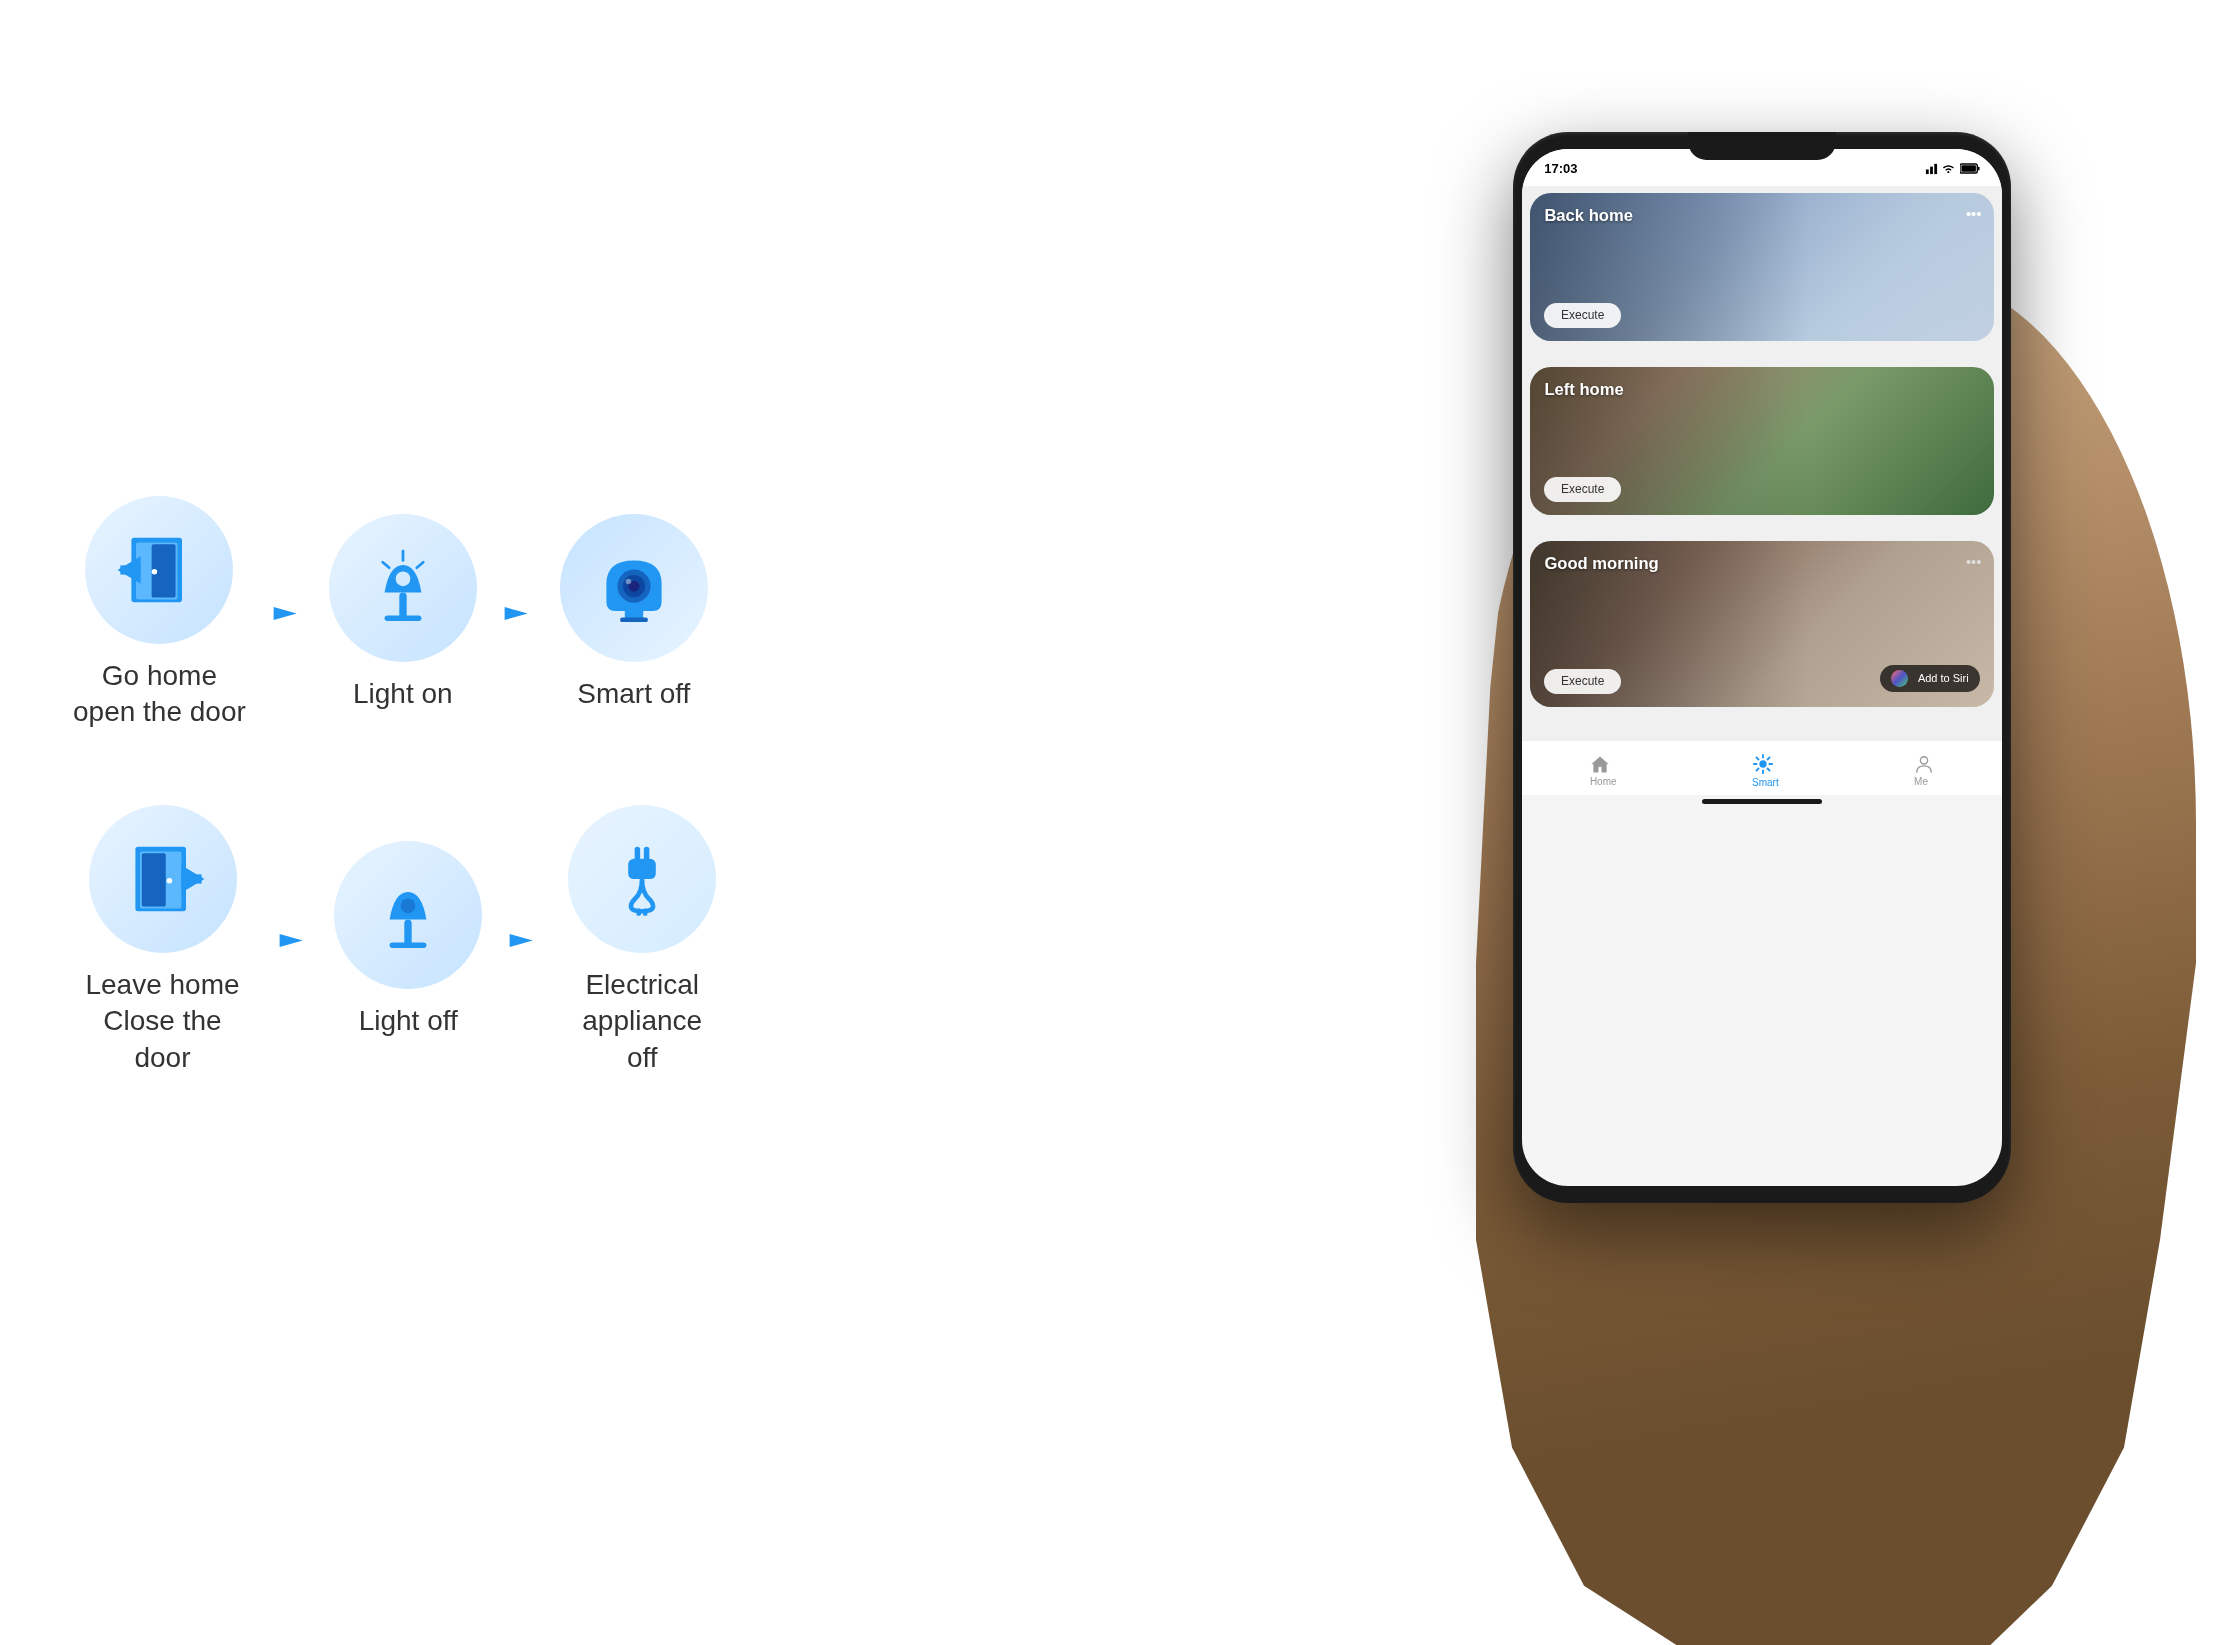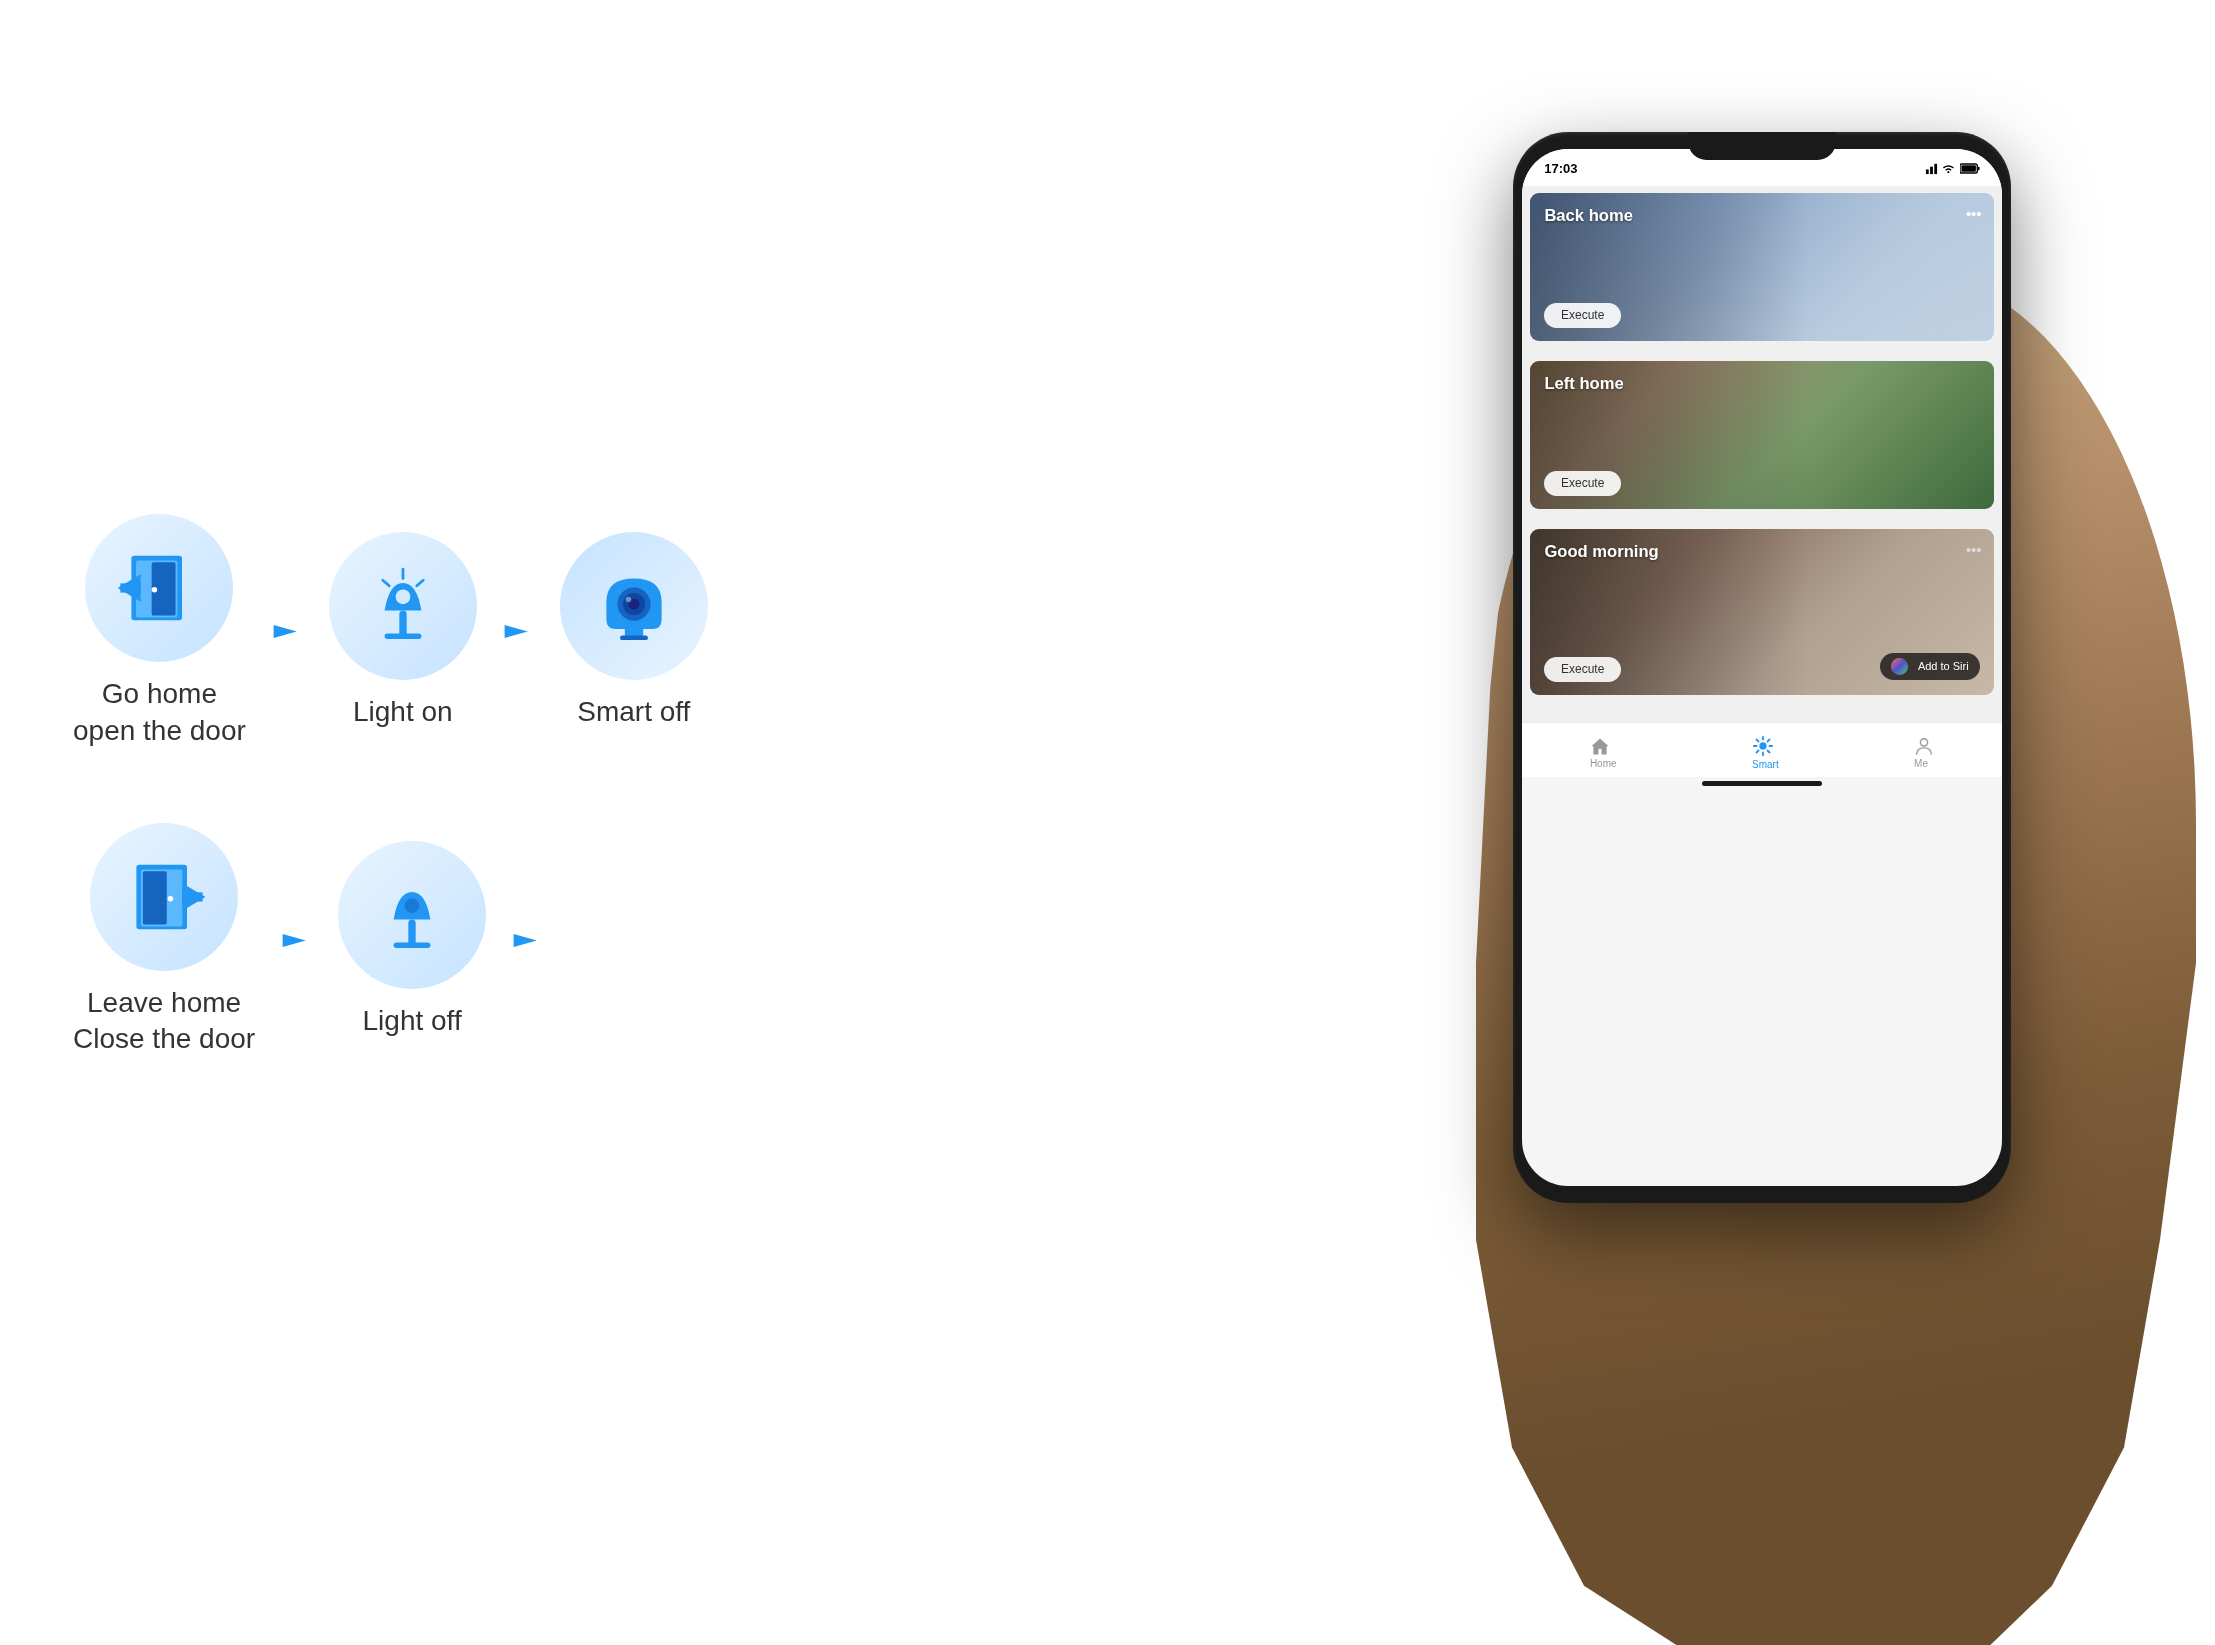--- a/index.html
+++ b/index.html
@@ -175,23 +175,23 @@
 
     
     .scenarios-list {
       flex: 1;
       overflow-y: auto;
       padding: 7.4px;
       background: #f0f0f0;
     }
 
     .scenario-card {
-      border-radius: 9px;
+      border-radius: 21px;
       overflow: hidden;
-      margin-bottom: 20px;
+      margin-bottom: 26px;
       position: relative;
       height: 148px;
     }
 
     .card-bg {
       width: 100%;
       height: 100%;
       position: absolute;
       top: 0;
       left: 0;
@@ -421,20 +421,40 @@
       </div>
       <div class="icon-label">Light off</div>
     </div>
 
     <div class="arrow-icon">
       <svg width="37" height="37" viewBox="0 0 40 40">
           <polygon points="5,13 30,20 5,27" fill="#2196F3"></polygon>
         </svg>
     </div>
 
+    <div class="icon-wrapper">
+      <div class="icon-circle" style="background: linear-gradient(135deg, #e8f4ff 0%, #d4ecff 100%);">
+        <svg width="92" height="92" viewBox="0 0 100 100">
+
+          <rect x="42" y="15" width="6" height="15" rx="3" fill="#2196F3"></rect>
+          <rect x="52" y="15" width="6" height="15" rx="3" fill="#2196F3"></rect>
+
+          <rect x="35" y="28" width="30" height="22" rx="6" fill="#2196F3"></rect>
+
+          <path d="M50,50 Q50,65 42,72 Q38,76 38,80 Q38,85 50,85 Q62,85 62,80 Q62,76 58,72 Q50,65 50,50" stroke="#2196F3" stroke-width="5" fill="none" stroke-linecap="round"></path>
+
+          <rect x="44" y="82" width="5" height="8" rx="2" fill="#2196F3"></rect>
+          <rect x="51" y="82" width="5" height="8" rx="2" fill="#2196F3"></rect>
+        </svg>
+      </div>
+      <div class="icon-label">
+        <span>Electrical</span><br>
+        <span>appliance off</span>
+      </div>
+    </div>
   </div>
 
 </div>
 
 <div class="phone-container">
 
   <div style="
     position: absolute;
     bottom: -74px;
     right: -55px;

